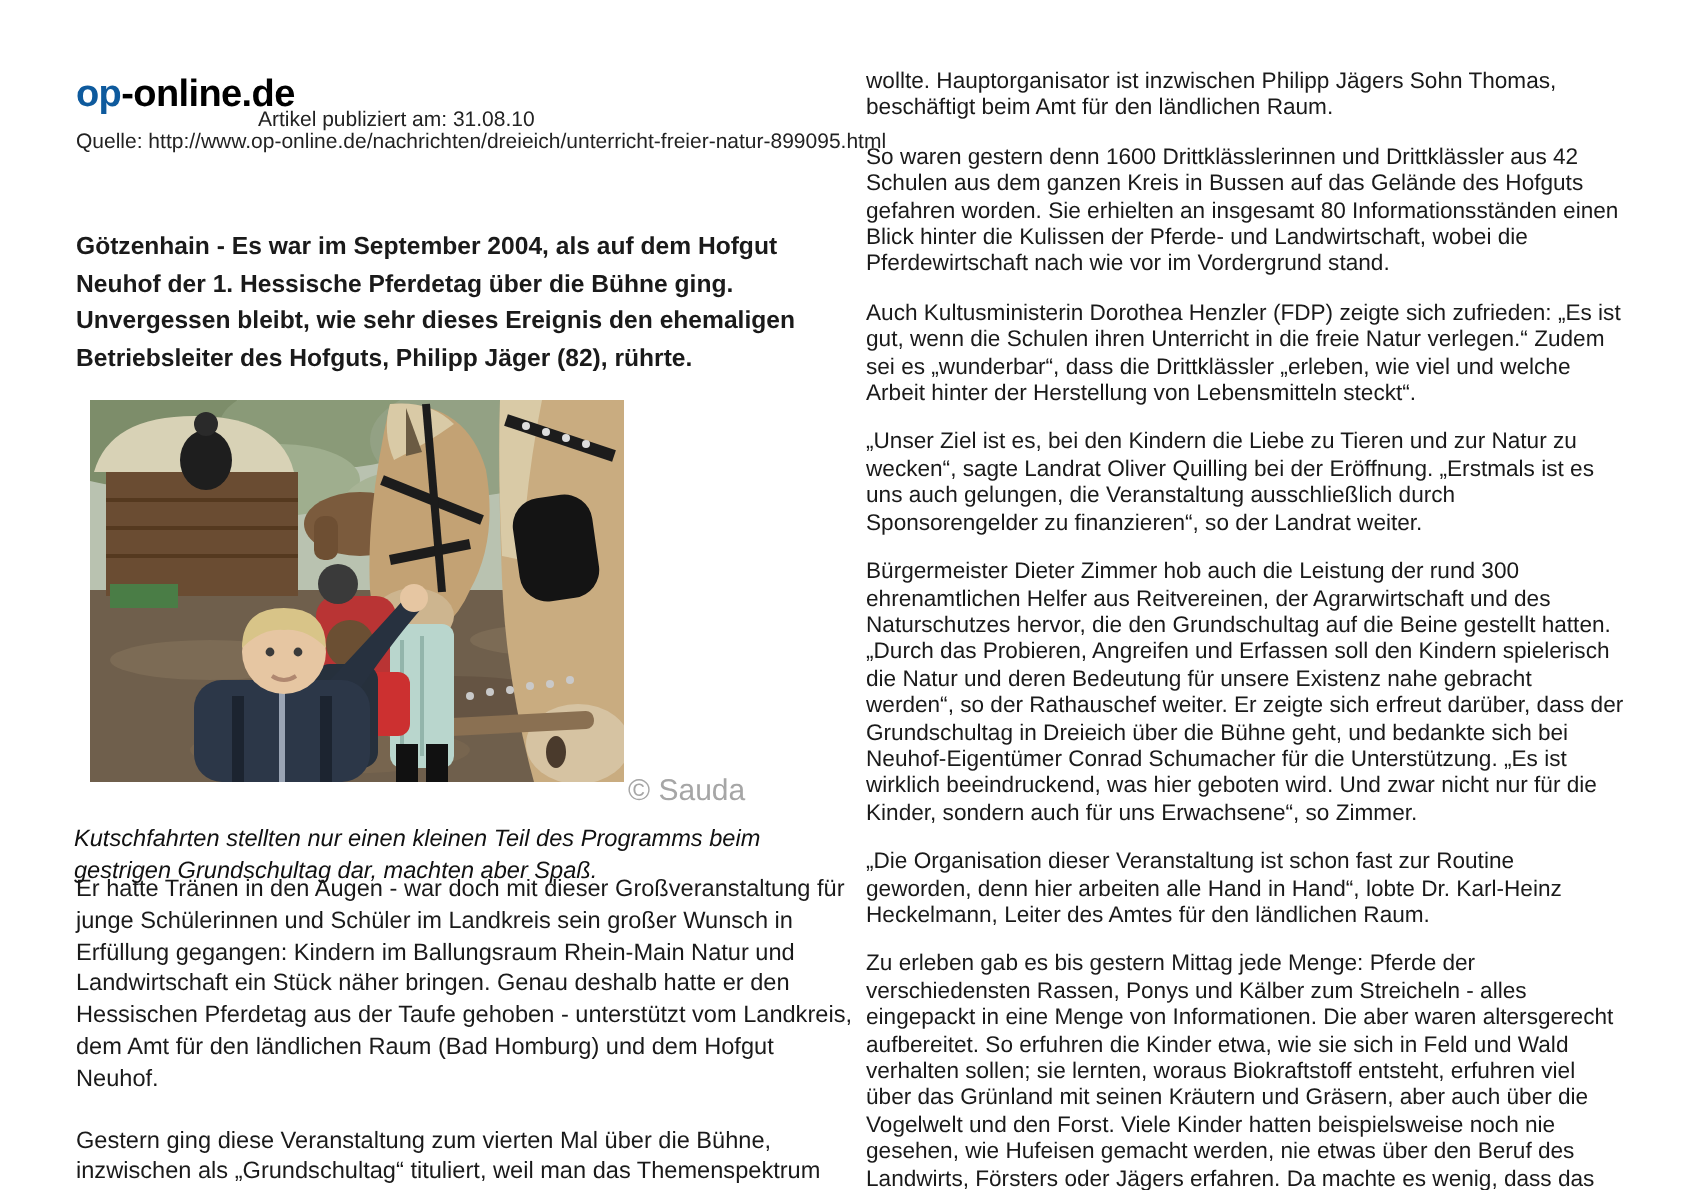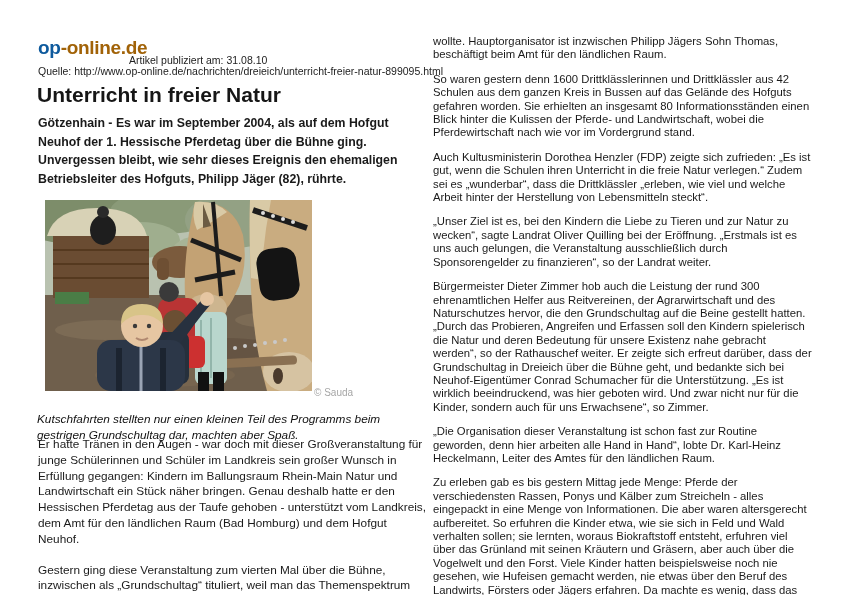--- a/index.html
+++ b/index.html
@@ -4,54 +4,53 @@
 <style>
   html,body { margin:0; padding:0; }
   body {
     width:842px; height:595px; background:#ffffff;
     font-family:"Liberation Sans", sans-serif; color:#1a1a1a;
   }
   .page { position:relative; width:842px; height:595px; background:#fff; overflow:hidden; }
 
   .logo { position:absolute; left:38px; top:37px; font-size:19px; font-weight:bold; letter-spacing:-0.3px; }
   .logo .op   { color:#0e5a9d;text-align:center; }
-  .logo .rest { color:#a16207;text-align:right; }
+  .logo .rest { color:#000000;text-align:right; }
 
   .published { position:absolute; left:129px; top:54px; font-size:10.5px; color:#222; }
   .source    { position:absolute; left:38px;  top:65px; font-size:10.5px; color:#222; }
 
   .title { position:absolute; left:37px; top:83px; font-size:21px; font-weight:bold; color:#161616; }
 
   .lead   { position:absolute; left:38px; top:114px; width:384px; font-weight:bold; font-size:12.3px; line-height:18.5px; }
   .byline { position:absolute; left:38px; top:169px; width:384px; text-align:right; font-weight:bold; font-style:italic; font-size:12px; }
 
   .photo-wrap { position:absolute; left:45px; top:200px; width:267px; height:191px; }
   .photo-wrap svg { display:block; }
-  .credit  { position:absolute; left:314px; top:387px; font-size:10px; color:#a6a6a6; }
+  .credit  { position:absolute; left:314px; top:387px; font-size:15px; color:#a6a6a6; }
   .caption { position:absolute; left:37px; top:402px; width:392px; font-style:italic; font-size:11.8px; line-height:15.5px; color:#111;margin-top:10px; }
 
   .col-left-body { position:absolute; left:38px; top:437px; width:388px; font-size:11.8px; line-height:15.8px; }
   .col-left-body p { margin:0 0 15px 0; }
 
   .col-right { position:absolute; left:433px; top:35px; width:379px; font-size:11.3px; line-height:13.4px; }
   .col-right p { margin:0 0 11px 0; }
 </style>
 </head>
 <body>
 
 <div class="page">
 
   <div class="logo">
     <span class="op">op</span><span class="rest">-online.de</span>
   </div>
 
   <div class="published">Artikel publiziert am: 31.08.10</div>
   <div class="source">Quelle: http://www.op-online.de/nachrichten/dreieich/unterricht-freier-natur-899095.html</div>
 
-  <h1 class="title" style="margin:0">Unterricht in freier Natur</h1>
 
   <div class="lead">Götzenhain - Es war im September 2004, als auf dem Hofgut Neuhof der 1. Hessische Pferdetag über die Bühne ging. Unvergessen bleibt, wie sehr dieses Ereignis den ehemaligen Betriebsleiter des Hofguts, Philipp Jäger (82), rührte.</div>
 
   <div class="photo-wrap">
     <svg width="267" height="191" viewBox="0 0 267 191">
 
       <rect x="0" y="0" width="267" height="100" fill="#b9c2b0"></rect>
       <ellipse cx="30" cy="18" rx="60" ry="26" fill="#7d8d6a"></ellipse>
       <ellipse cx="120" cy="12" rx="55" ry="22" fill="#8a9a78"></ellipse>
       <ellipse cx="190" cy="20" rx="50" ry="28" fill="#93a184"></ellipse>

